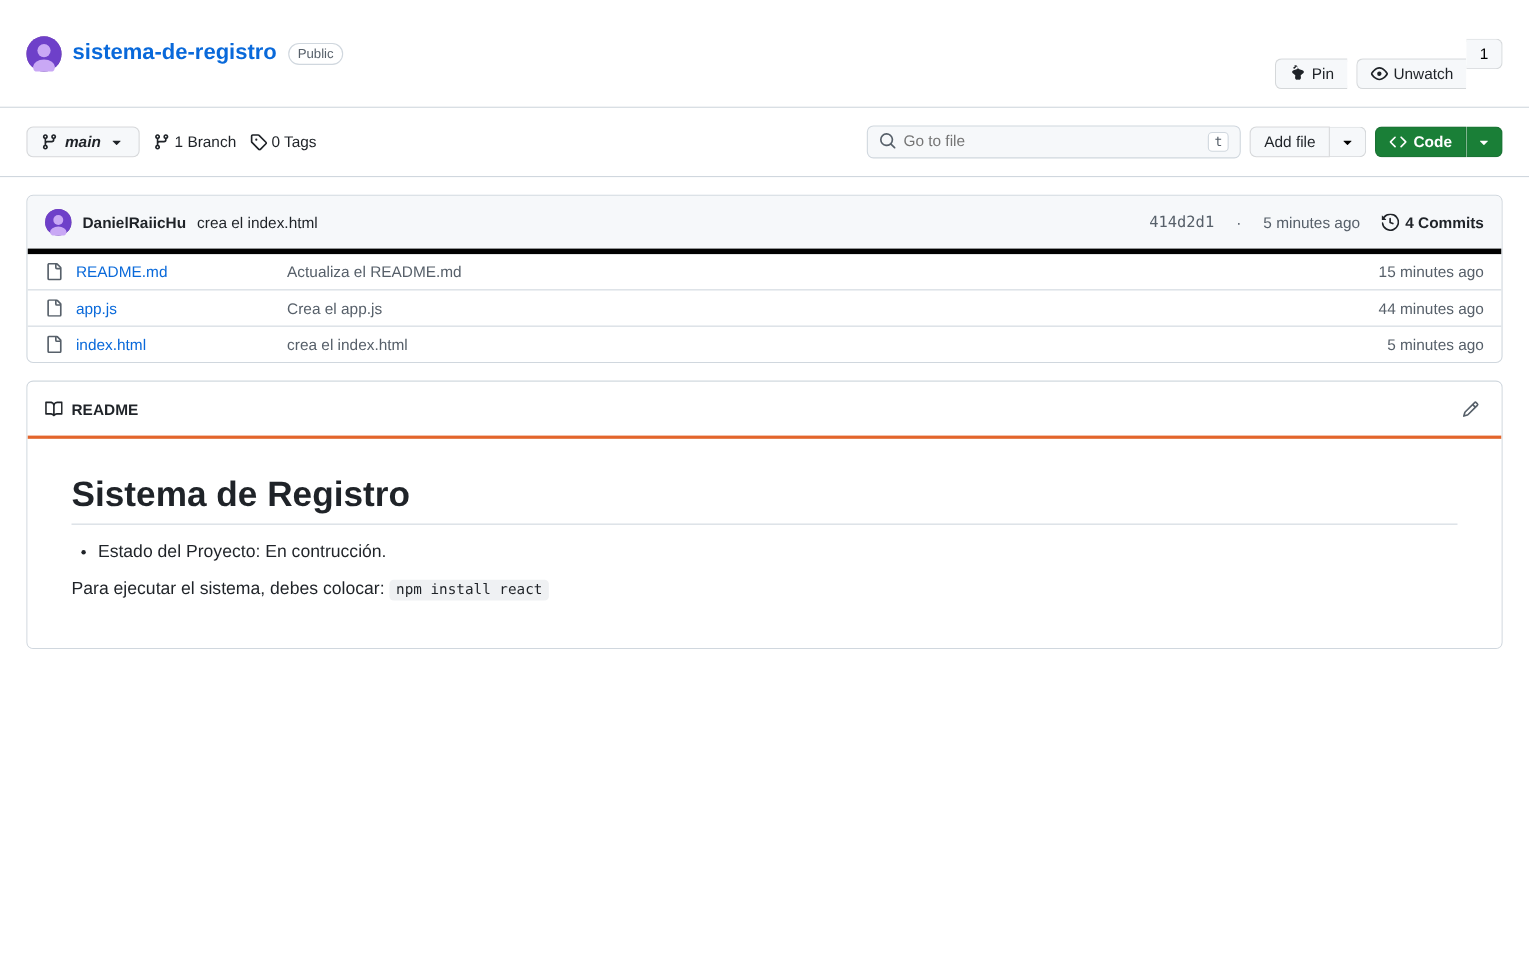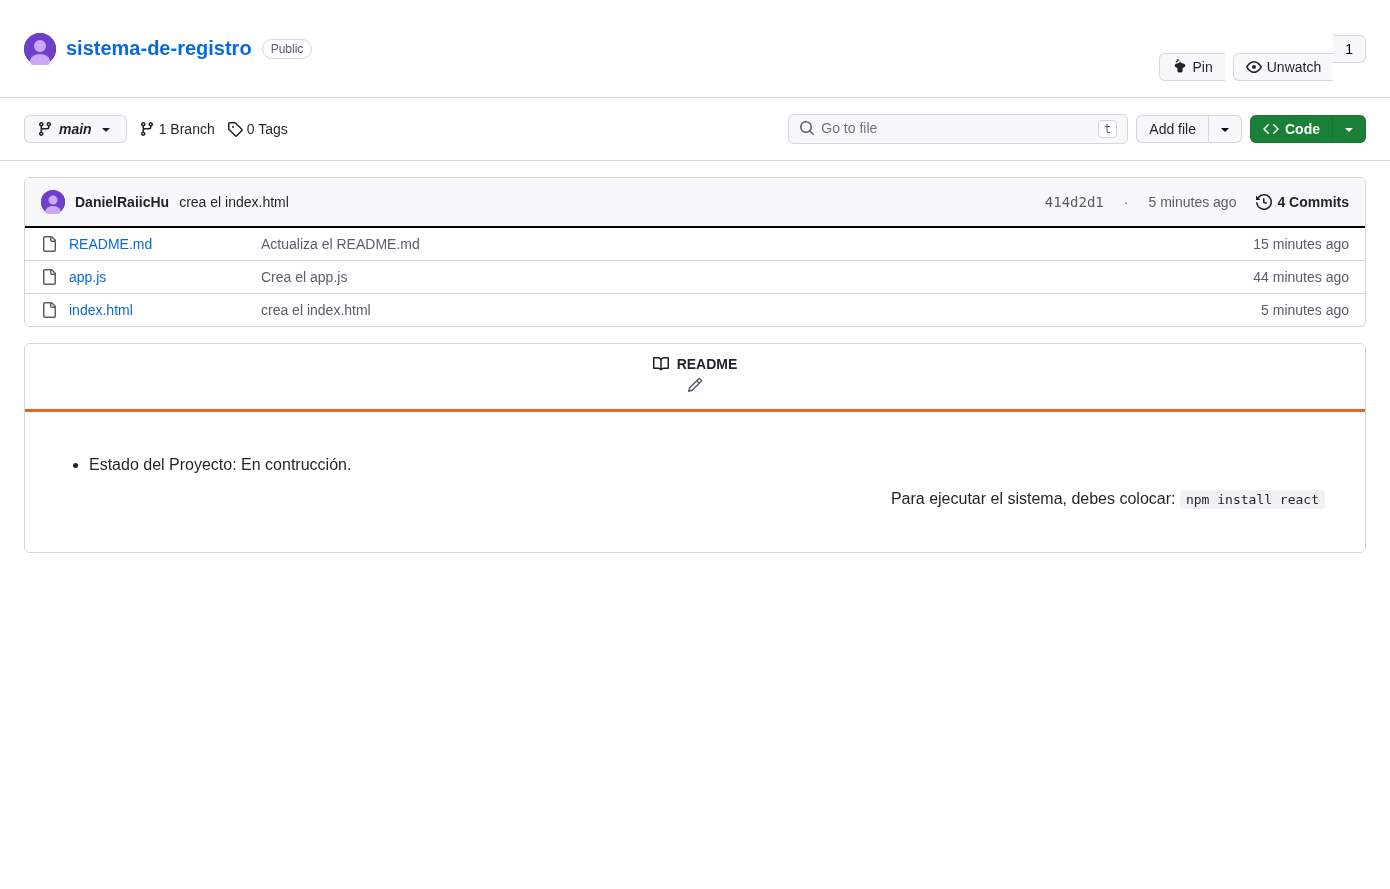--- a/index.html
+++ b/index.html
@@ -210,21 +210,21 @@
       border: 1px solid #d0d7de;
       border-radius: 6px;
       overflow: hidden;
     }
     .commit-row {
       display: flex;
       align-items: center;
       gap: 10px;
       padding: 12px 16px;
       background: #f6f8fa;
-      border-bottom: 2px solid #000000;
+      border-bottom: 5px solid #000000;
     }
     .commit-avatar {
       width: 24px;
       height: 24px;
       border-radius: 50%;
       background: linear-gradient(135deg, #8a4baf 0%, #5a3e8e 100%);
       flex-shrink: 0;
     }
     .commit-author {
       font-weight: 600;
@@ -301,21 +301,20 @@
       border-radius: 6px;
       overflow: hidden;
     }
     .readme-header {
       display: flex;
       align-items: center;
       justify-content: space-between;
       padding: 12px 16px;
       border-bottom: 3px solid #e3652b;
       background: white;
-      flex-direction: column;
     }
     .readme-title-group {
       display: flex;
       align-items: center;
       gap: 8px;
       font-weight: 600;
       font-size: 14px;
     }
     .readme-edit-btn {
       cursor: pointer;
@@ -339,21 +338,20 @@
       list-style: disc;
     }
     .readme-list li {
       font-size: 16px;
       margin-bottom: 4px;
     }
     .readme-p {
       font-size: 16px;
       margin-bottom: 8px;
       line-height: 1.6;
-      text-align: right;
     }
     .inline-code {
       font-family: "SFMono-Regular", Consolas, monospace;
       font-size: 13px;
       background: rgba(175,184,193,0.2);
       padding: 2px 6px;
       border-radius: 4px;
       color: #1f2328;
     }
 
@@ -527,20 +525,21 @@
       </svg>
       <span>README</span>
     </div>
     <div class="readme-edit-btn">
       <svg class="icon-svg" width="16" height="16" viewBox="0 0 16 16" fill="currentColor">
         <path d="M11.013 1.427a1.75 1.75 0 0 1 2.474 0l1.086 1.086a1.75 1.75 0 0 1 0 2.474l-8.61 8.61c-.21.21-.47.364-.756.445l-3.251.93a.75.75 0 0 1-.927-.928l.929-3.25c.081-.286.235-.547.445-.758l8.61-8.61Zm.176 4.823L9.75 4.81l-6.286 6.287a.253.253 0 0 0-.064.108l-.558 1.953 1.953-.558a.253.253 0 0 0 .108-.064Zm1.238-3.763a.25.25 0 0 0-.354 0L10.811 3.75l1.439 1.44 1.263-1.263a.25.25 0 0 0 0-.354Z"></path>
       </svg>
     </div>
   </div>
   <div class="readme-body">
+    <h1 class="readme-h1">Sistema de Registro</h1>
     <ul class="readme-list">
       <li>Estado del Proyecto: En contrucción.</li>
     </ul>
     <p class="readme-p">
       <span>Para ejecutar el sistema, debes colocar:</span>
       <code class="inline-code">npm install react</code>
     </p>
   </div>
 </div>
 

